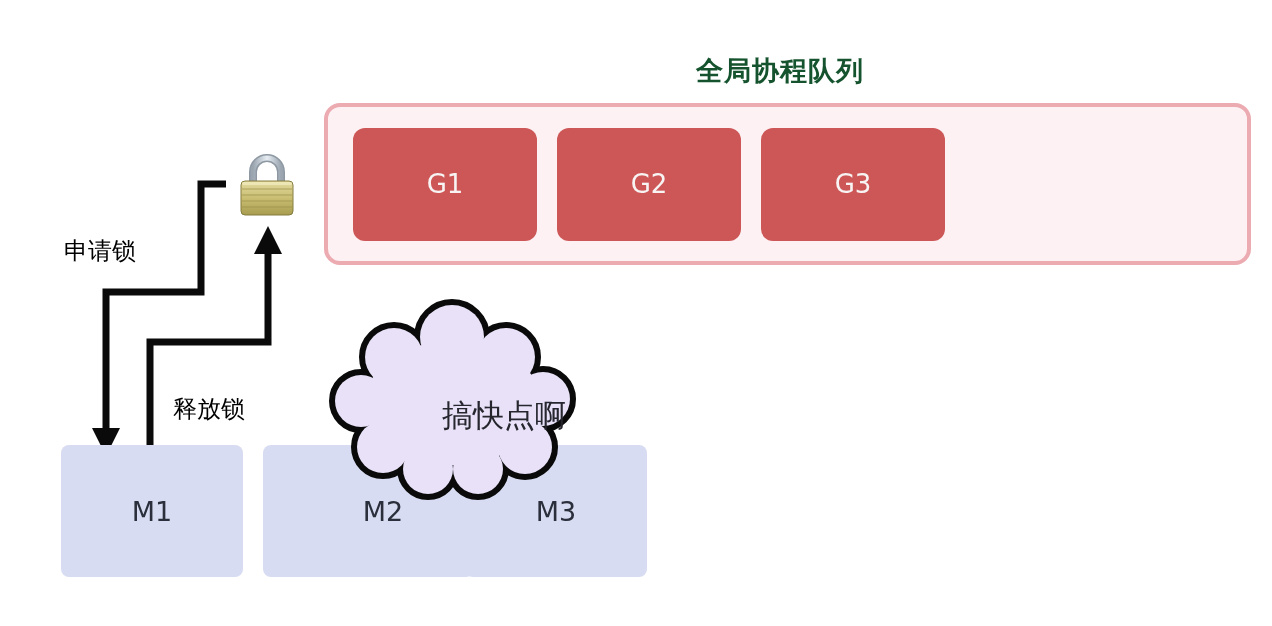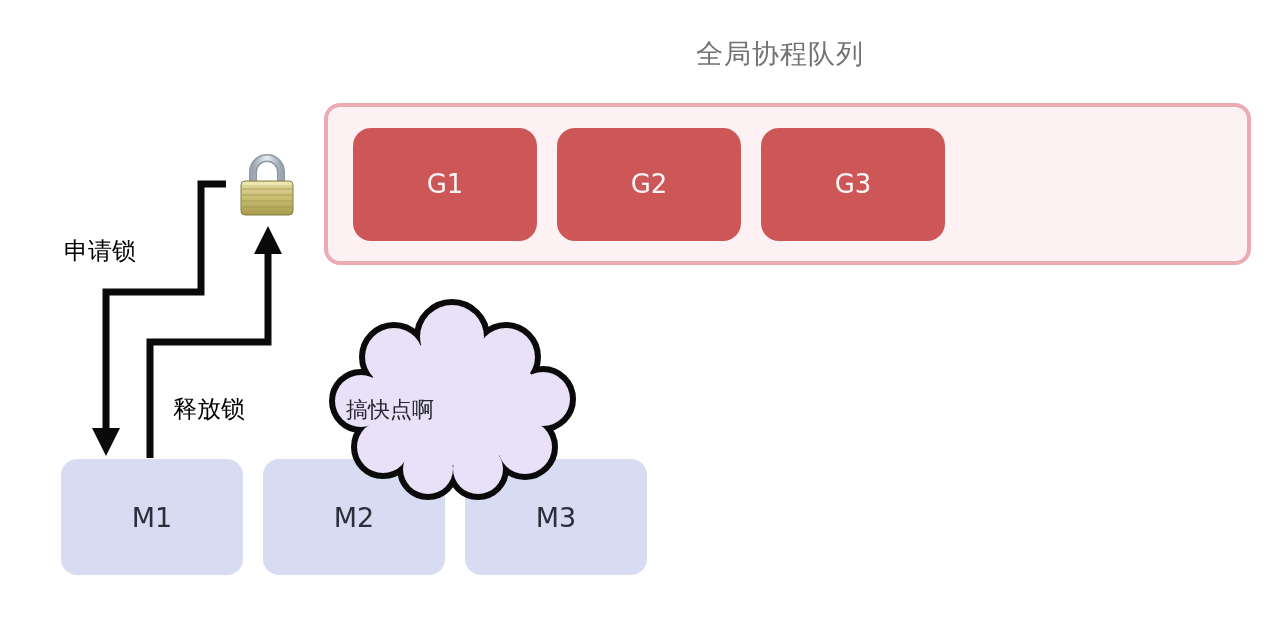--- a/index.html
+++ b/index.html
@@ -1,50 +1,50 @@
 <!DOCTYPE html>
 <html><head>
 <meta charset="utf-8">
 <style>
   html,body{margin:0;padding:0;background:#ffffff;}
   .canvas{
     position:relative;width:1272px;height:626px;background:#ffffff;overflow:hidden;
     font-family:"DejaVu Sans","Liberation Sans",sans-serif;
   }
   .queue-title{
-    position:absolute;left:600px;top:36px;width:360px;text-align:center;
-    font-size:27px;font-weight:400;color:#737373;letter-spacing:1px;
+    position:absolute;left:600px;top:53px;width:360px;text-align:center;
+    font-size:27px;font-weight:700;color:#14532d;letter-spacing:1px;
   }
   .queue-container{
     position:absolute;left:324px;top:103px;width:894px;height:154px;
     background:#fdf1f3;border:4px solid #ecaab1;border-radius:16px;
     display:flex;align-items:center;gap:20px;padding-left:25px;
   }
   .g-box{
-    width:184px;height:113px;border-radius:18px;background:#cd5757;
+    width:184px;height:113px;border-radius:12px;background:#cd5757;
     display:flex;align-items:center;justify-content:center;
     color:#f8f4f4;font-size:26px;
   }
   .m-box{
-    position:absolute;top:459px;width:182px;height:116px;border-radius:16px;
+    position:absolute;top:445px;width:182px;height:132px;border-radius:8px;
     background:#d7dcf2;display:flex;align-items:center;justify-content:center;
     color:#2a2f3b;font-size:27px;
   }
-  .m1{left:61px;} .m2{left:263px;} .m3{left:465px;}
+  .m1{left:61px;} .m2{left:263px;padding-left:29px;} .m3{left:465px;}
   .arrow-label{
     position:absolute;font-size:24px;color:#000000;white-space:nowrap;
   }
   .label-acquire{left:64px;top:235px;}
   .label-release{left:173px;top:371px;margin-top:22px;}
   .overlay{position:absolute;left:0;top:0;pointer-events:none;}
   .lock-svg{position:absolute;left:237px;top:148px;}
   .cloud-svg{position:absolute;left:328px;top:297px;}
   .cloud-text{
-    position:absolute;left:346px;top:395px;width:220px;text-align:left;
-    font-size:22px;color:#26262e;
+    position:absolute;left:346px;top:395px;width:220px;text-align:right;
+    font-size:31px;color:#26262e;
   }
 </style>
 </head>
 <body>
 
 <div class="canvas">
 
   <div class="queue-title">全局协程队列</div>
 
   <div class="queue-container">

